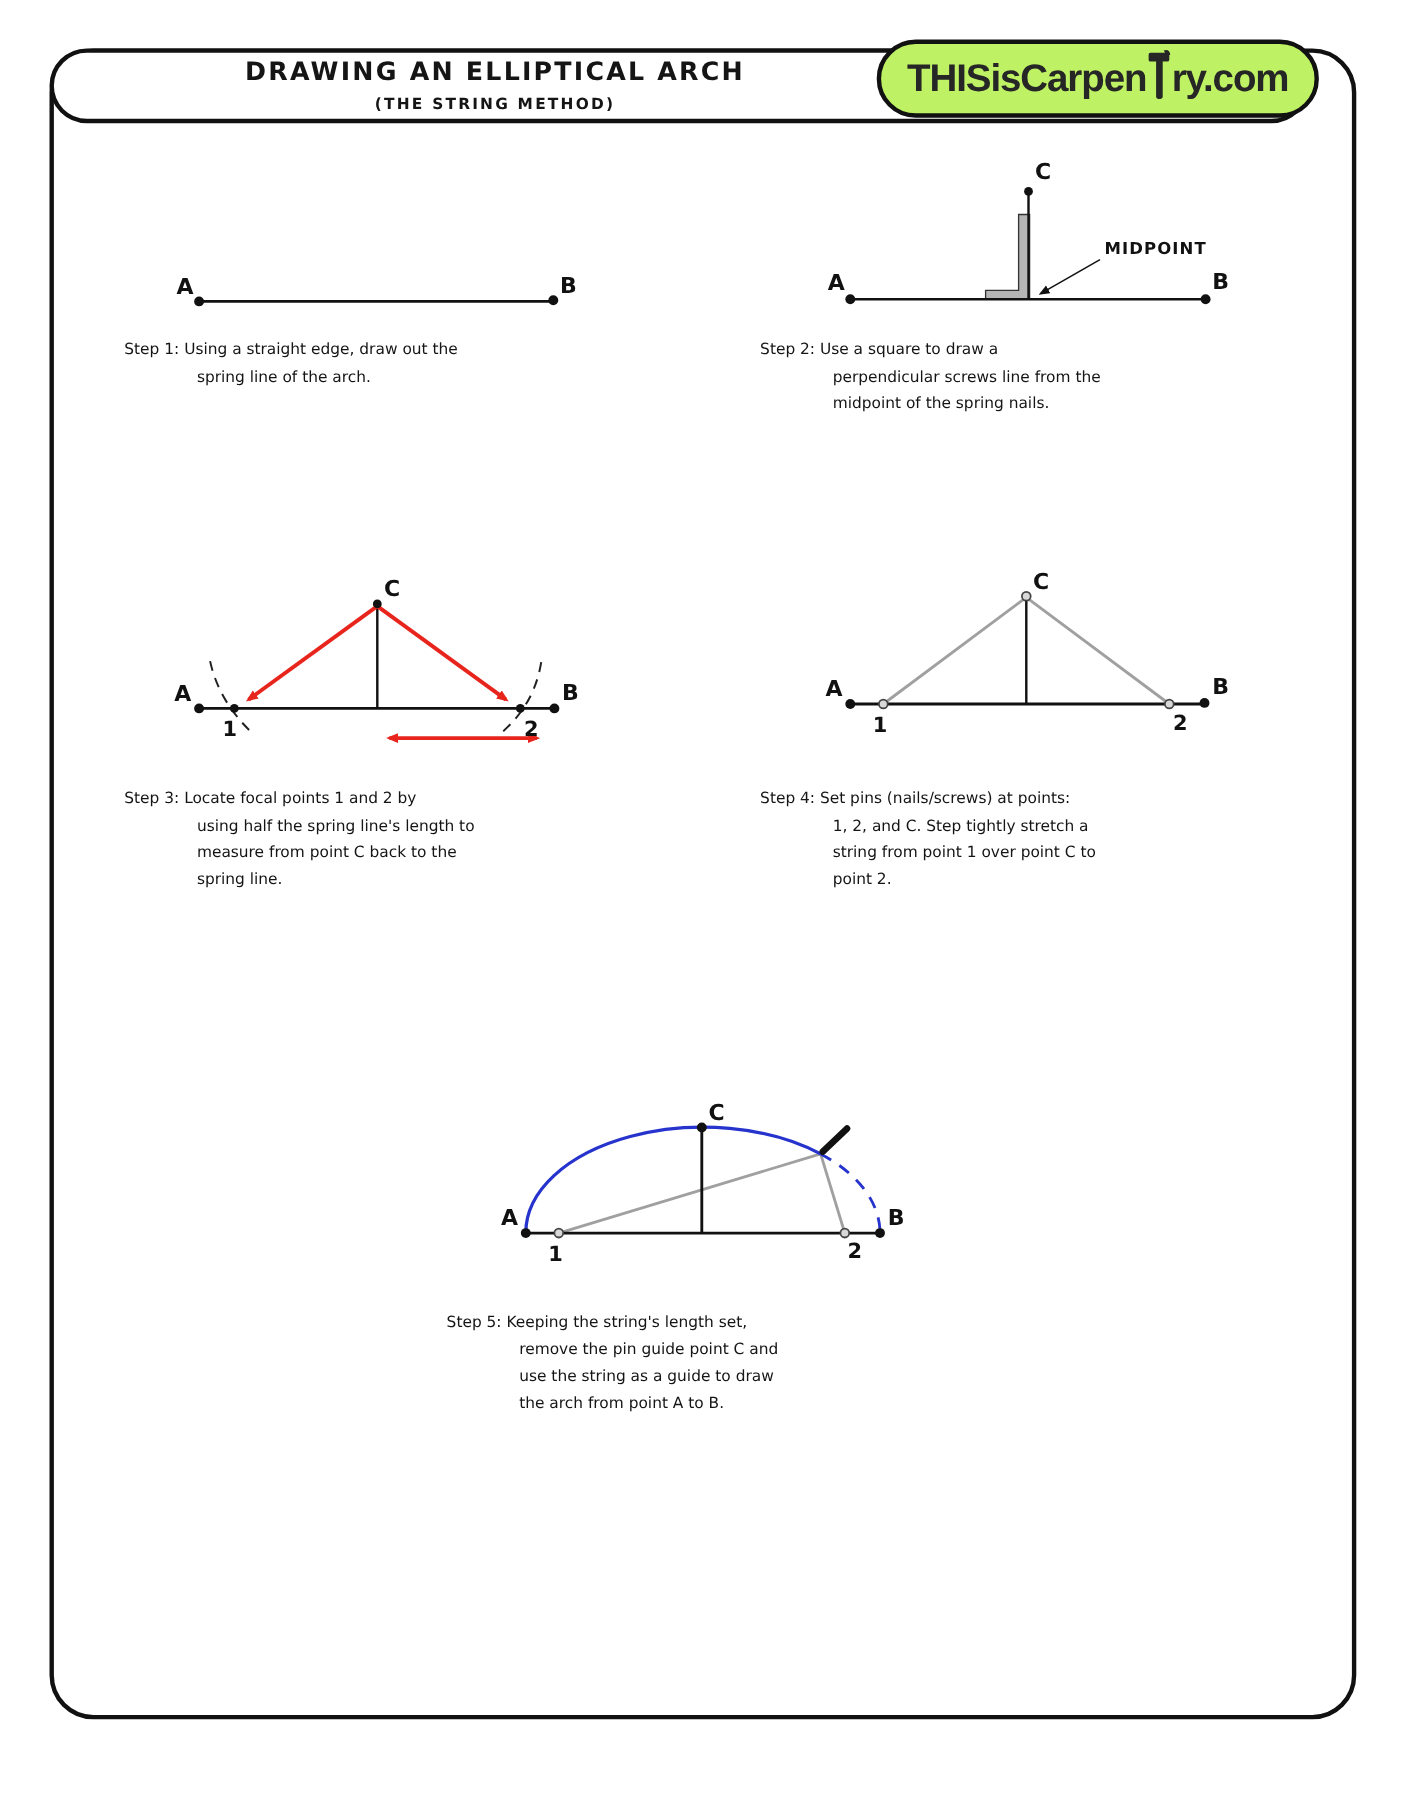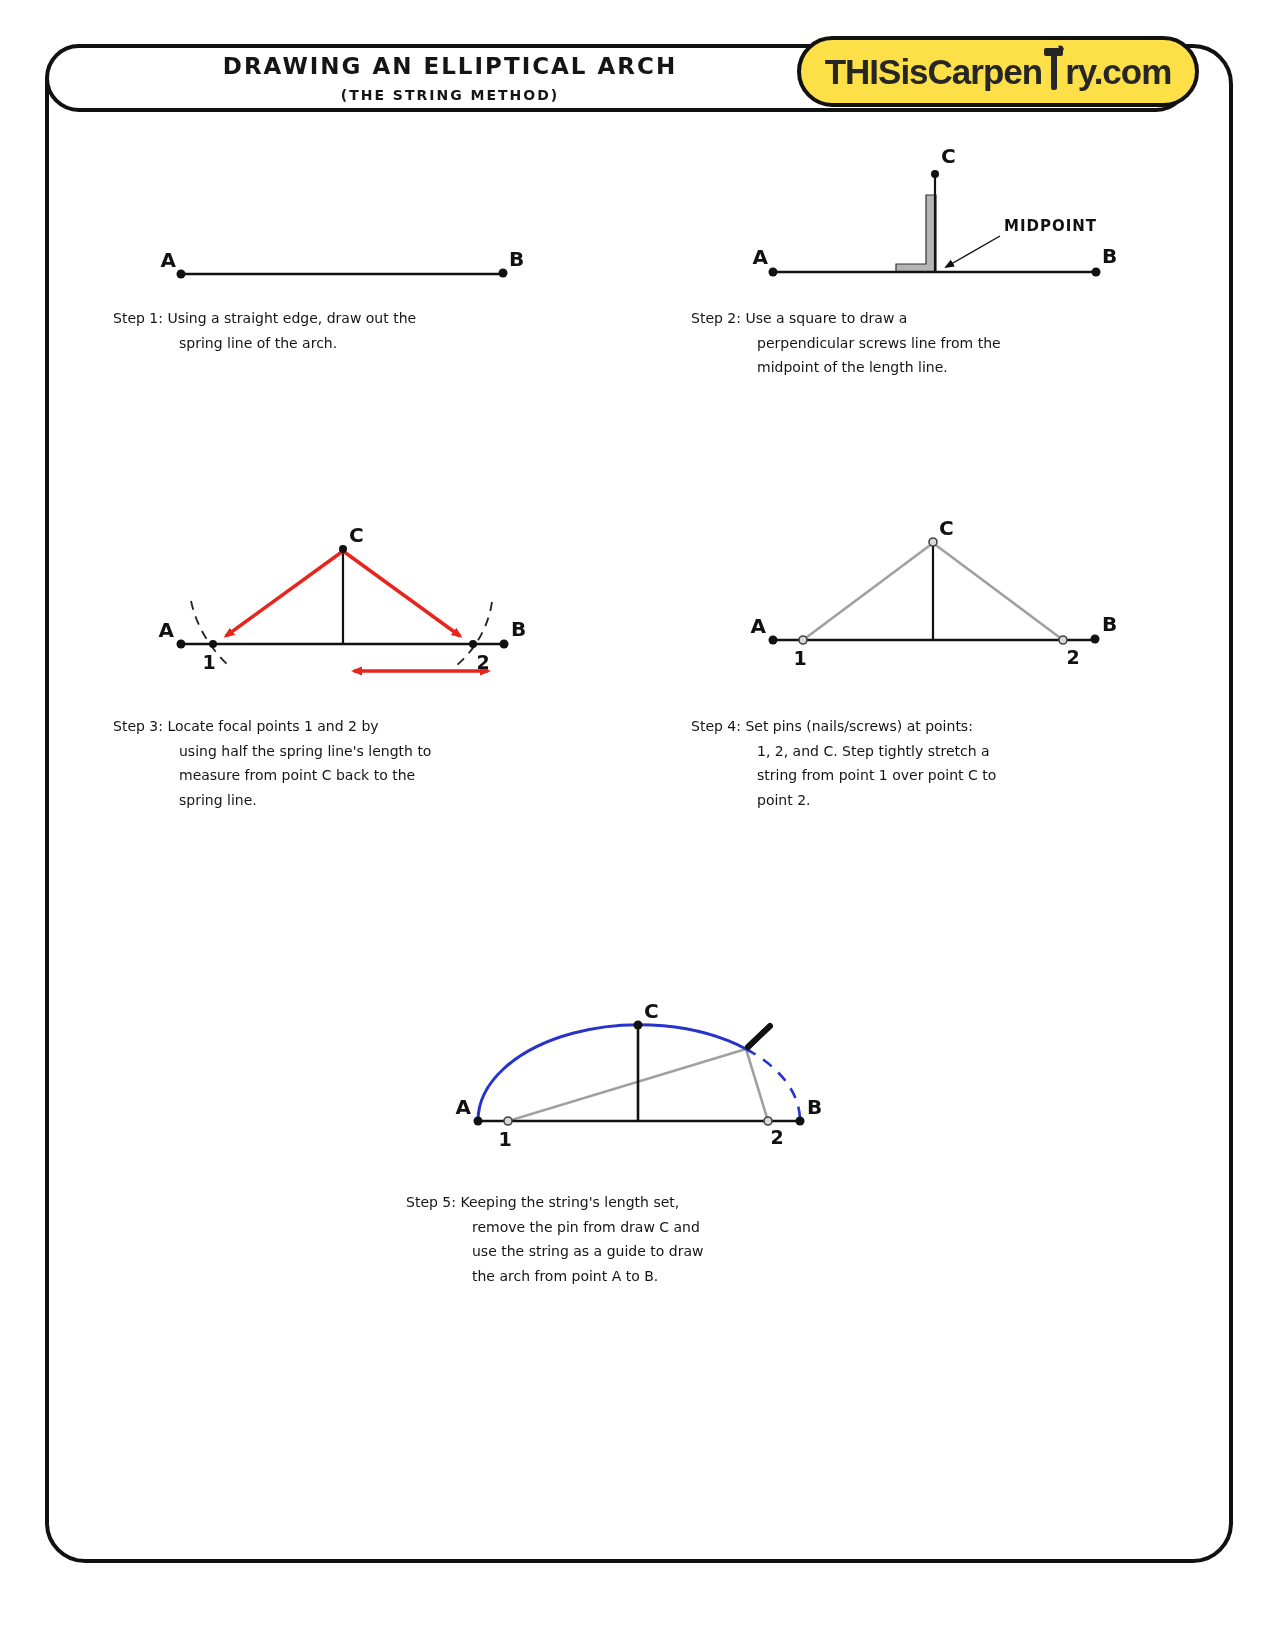--- a/index.html
+++ b/index.html
@@ -2,21 +2,21 @@
 <html><head>
 <meta charset="utf-8">
 <style>
   html,body{margin:0;padding:0;background:#ffffff;}
   body{width:1275px;height:1650px;position:relative;font-family:"DejaVu Sans",sans-serif;color:#151515;}
   .page-border{position:absolute;left:45px;top:44px;width:1188px;height:1519px;border:4px solid #111;border-radius:40px;background:#fff;box-sizing:border-box;}
   .header-band{position:absolute;left:45px;top:44px;width:1145px;height:68px;border:4px solid #111;border-radius:34px;background:#fff;box-sizing:border-box;}
   .header-text{position:absolute;left:120px;top:50px;width:660px;text-align:center;}
   .doc-title{font-size:23px;font-weight:bold;letter-spacing:2px;line-height:32px;}
   .doc-subtitle{font-size:14px;font-weight:bold;letter-spacing:2px;line-height:24px;margin-top:1px;}
-  .logo-pill{position:absolute;left:797px;top:36px;width:402px;height:71px;border:4px solid #111;border-radius:999px;background:#fde047;box-sizing:border-box;display:flex;justify-content:center;z-index:5;}
+  .logo-pill{position:absolute;left:797px;top:36px;width:402px;height:71px;border:4px solid #111;border-radius:999px;background:#bef264;box-sizing:border-box;display:flex;justify-content:center;z-index:5;}
   .logo-text{font-family:"Liberation Sans",sans-serif;font-size:35px;font-weight:bold;color:#262626;letter-spacing:-1px;display:flex;align-items:center;}
   .hammer{margin:0 1px 10px 2px;}
   .step-text{position:absolute;font-size:14px;line-height:24.5px;color:#151515;}
   .step-text .cont{padding-left:66px;}
   svg.diagrams{position:absolute;left:0;top:0;z-index:2;}
   svg .lbl{font-family:"DejaVu Sans",sans-serif;font-size:20px;font-weight:700;fill:#111;}
   svg .lbl-num{font-family:"DejaVu Sans",sans-serif;font-size:19px;font-weight:700;fill:#111;}
   svg .lbl-small{font-family:"DejaVu Sans",sans-serif;font-size:15px;font-weight:600;letter-spacing:1px;fill:#111;}
 </style>
 </head>
@@ -133,35 +133,35 @@
 </svg>
 
 <div class="step-text" style="left:113px;top:306px;">
   <div>Step 1: Using a straight edge, draw out the</div>
   <div class="cont">spring line of the arch.</div>
 </div>
 
 <div class="step-text" style="left:691px;top:306px;">
   <div>Step 2: Use a square to draw a</div>
   <div class="cont">perpendicular screws line from the</div>
-  <div class="cont">midpoint of the length line.</div>
+  <div class="cont">midpoint of the spring nails.</div>
 </div>
 
 <div class="step-text" style="left:113px;top:714px;">
   <div>Step 3: Locate focal points 1 and 2 by</div>
   <div class="cont">using half the spring line's length to</div>
   <div class="cont">measure from point C back to the</div>
   <div class="cont">spring line.</div>
 </div>
 
 <div class="step-text" style="left:691px;top:714px;">
   <div>Step 4: Set pins (nails/screws) at points:</div>
   <div class="cont">1, 2, and C.  Step tightly stretch a</div>
   <div class="cont">string from point 1 over point C to</div>
   <div class="cont">point 2.</div>
 </div>
 
 <div class="step-text" style="left:406px;top:1190px;">
   <div>Step 5: Keeping the string's length set,</div>
-  <div class="cont">remove the pin from draw C and</div>
+  <div class="cont">remove the pin guide point C and</div>
   <div class="cont">use the string as a guide to draw</div>
   <div class="cont">the arch from point A to B.</div>
 </div>
 
 </body></html>

